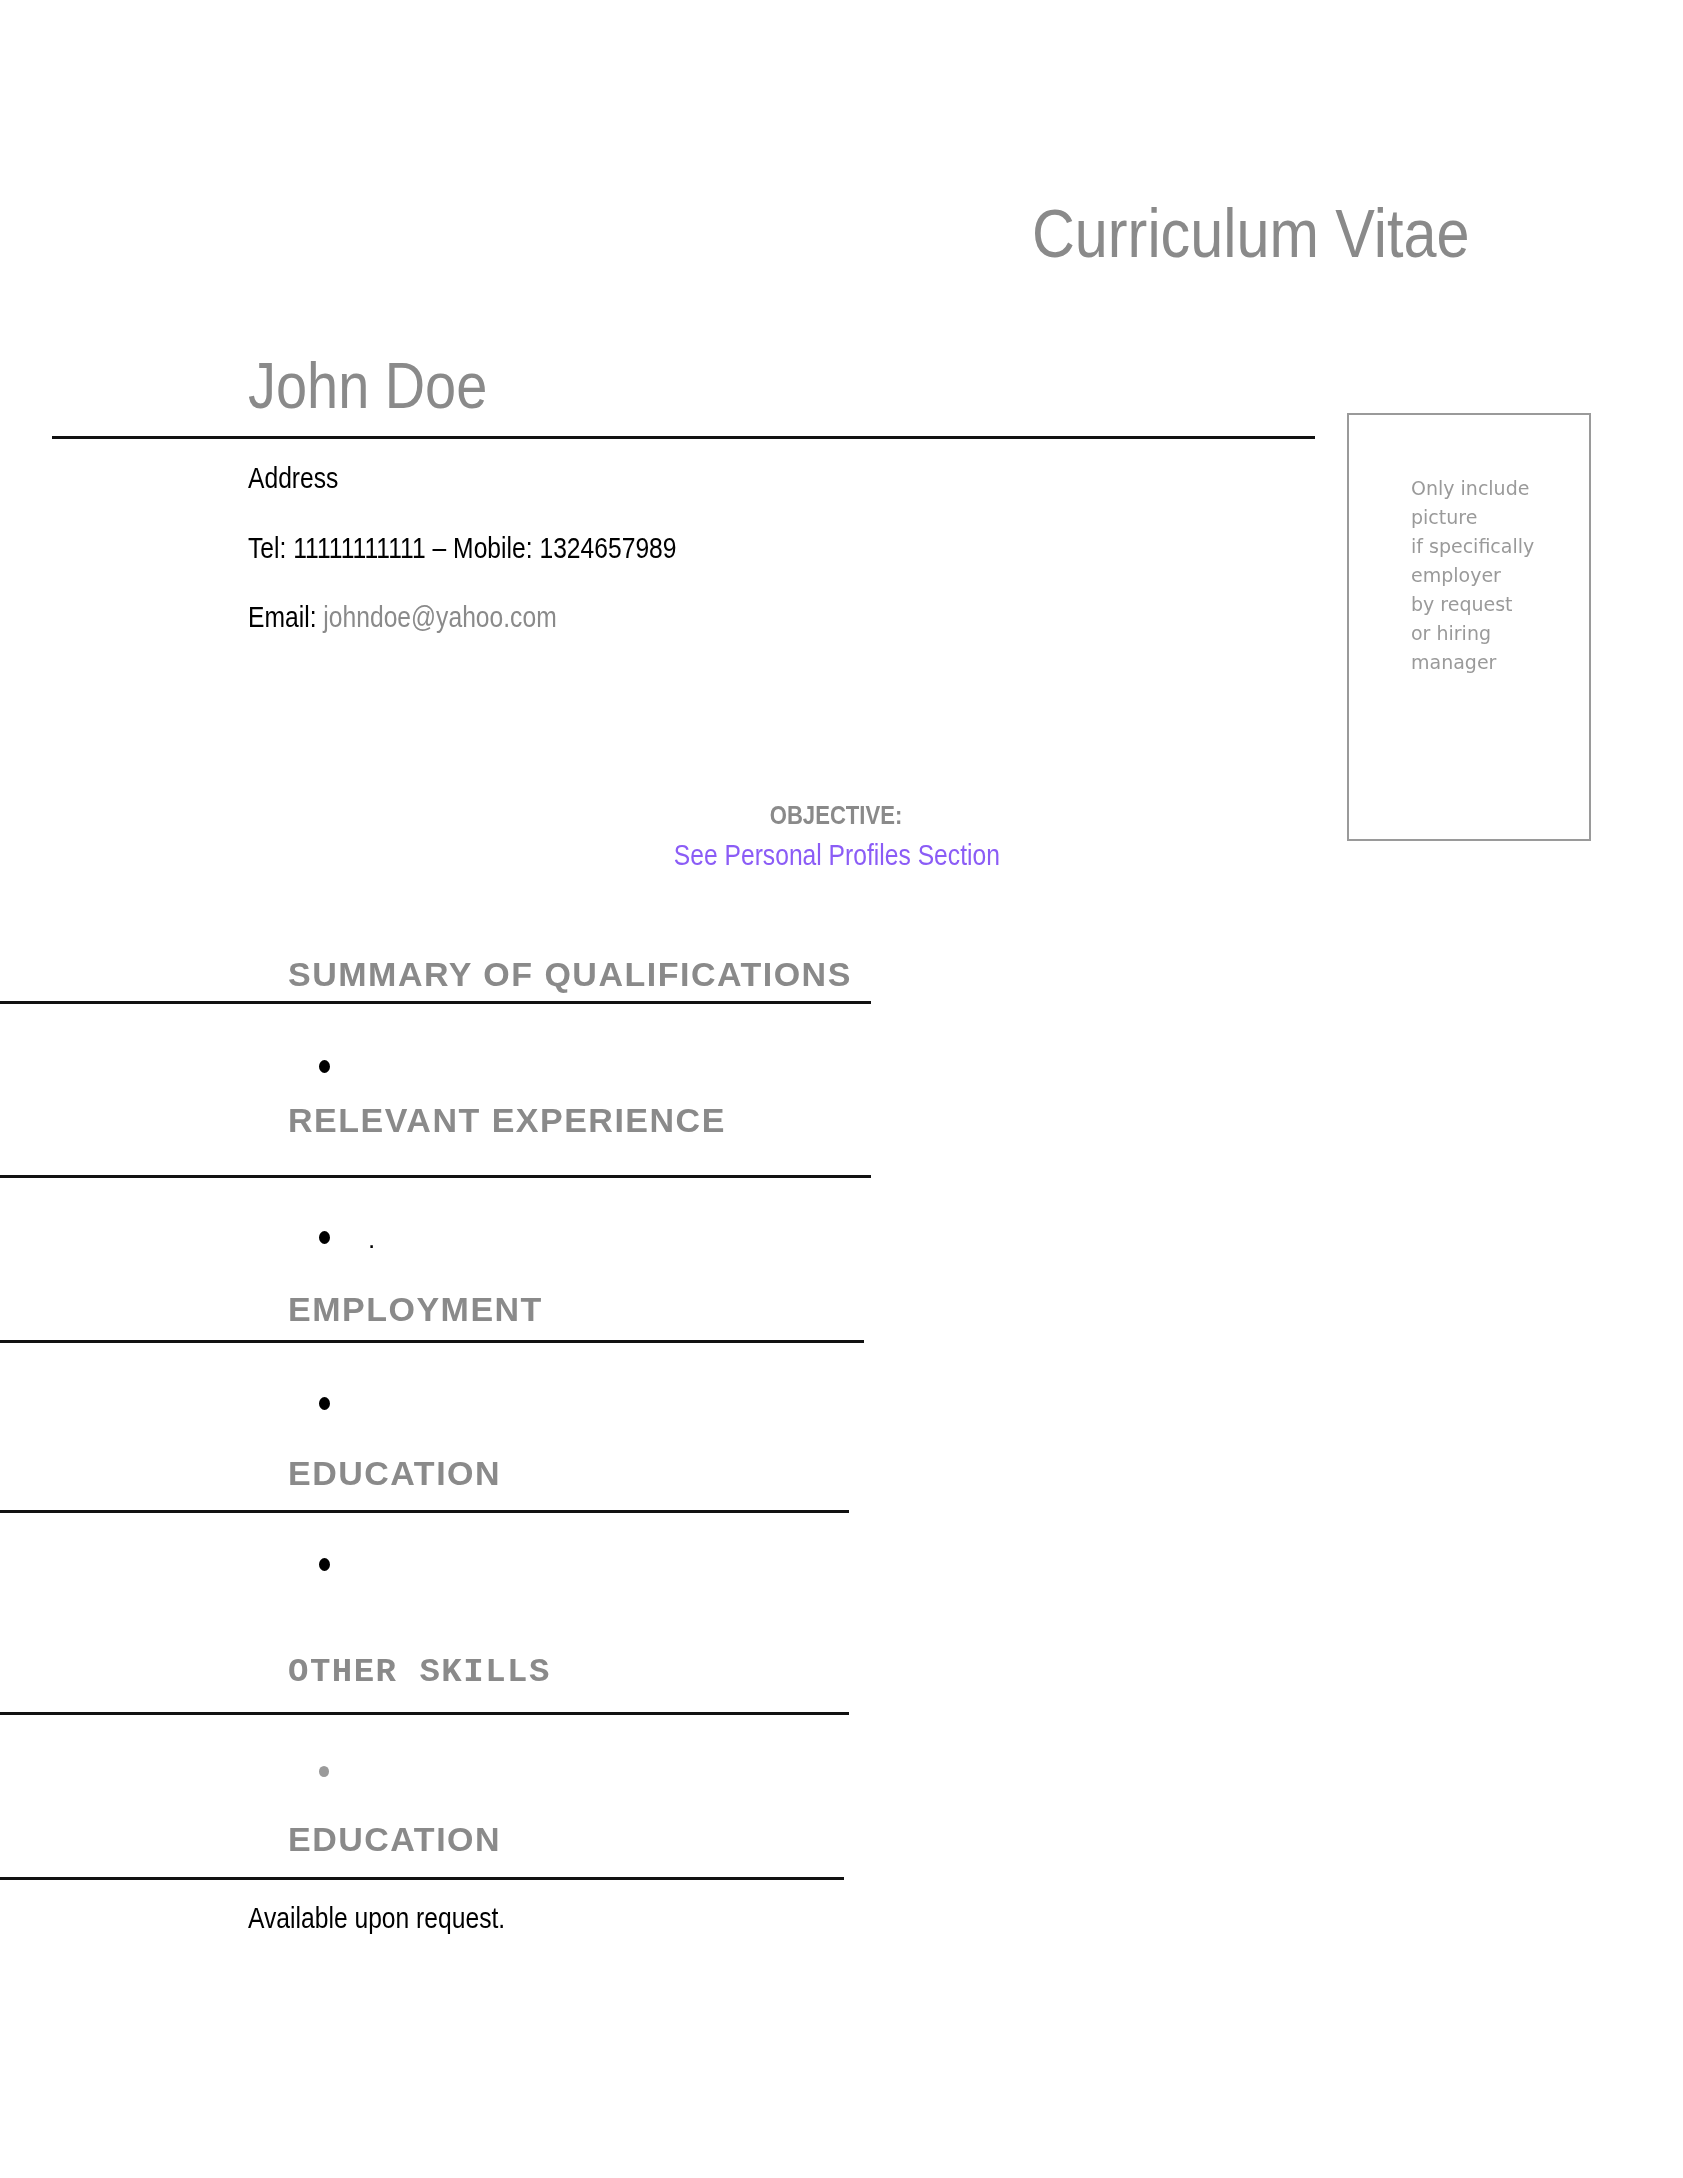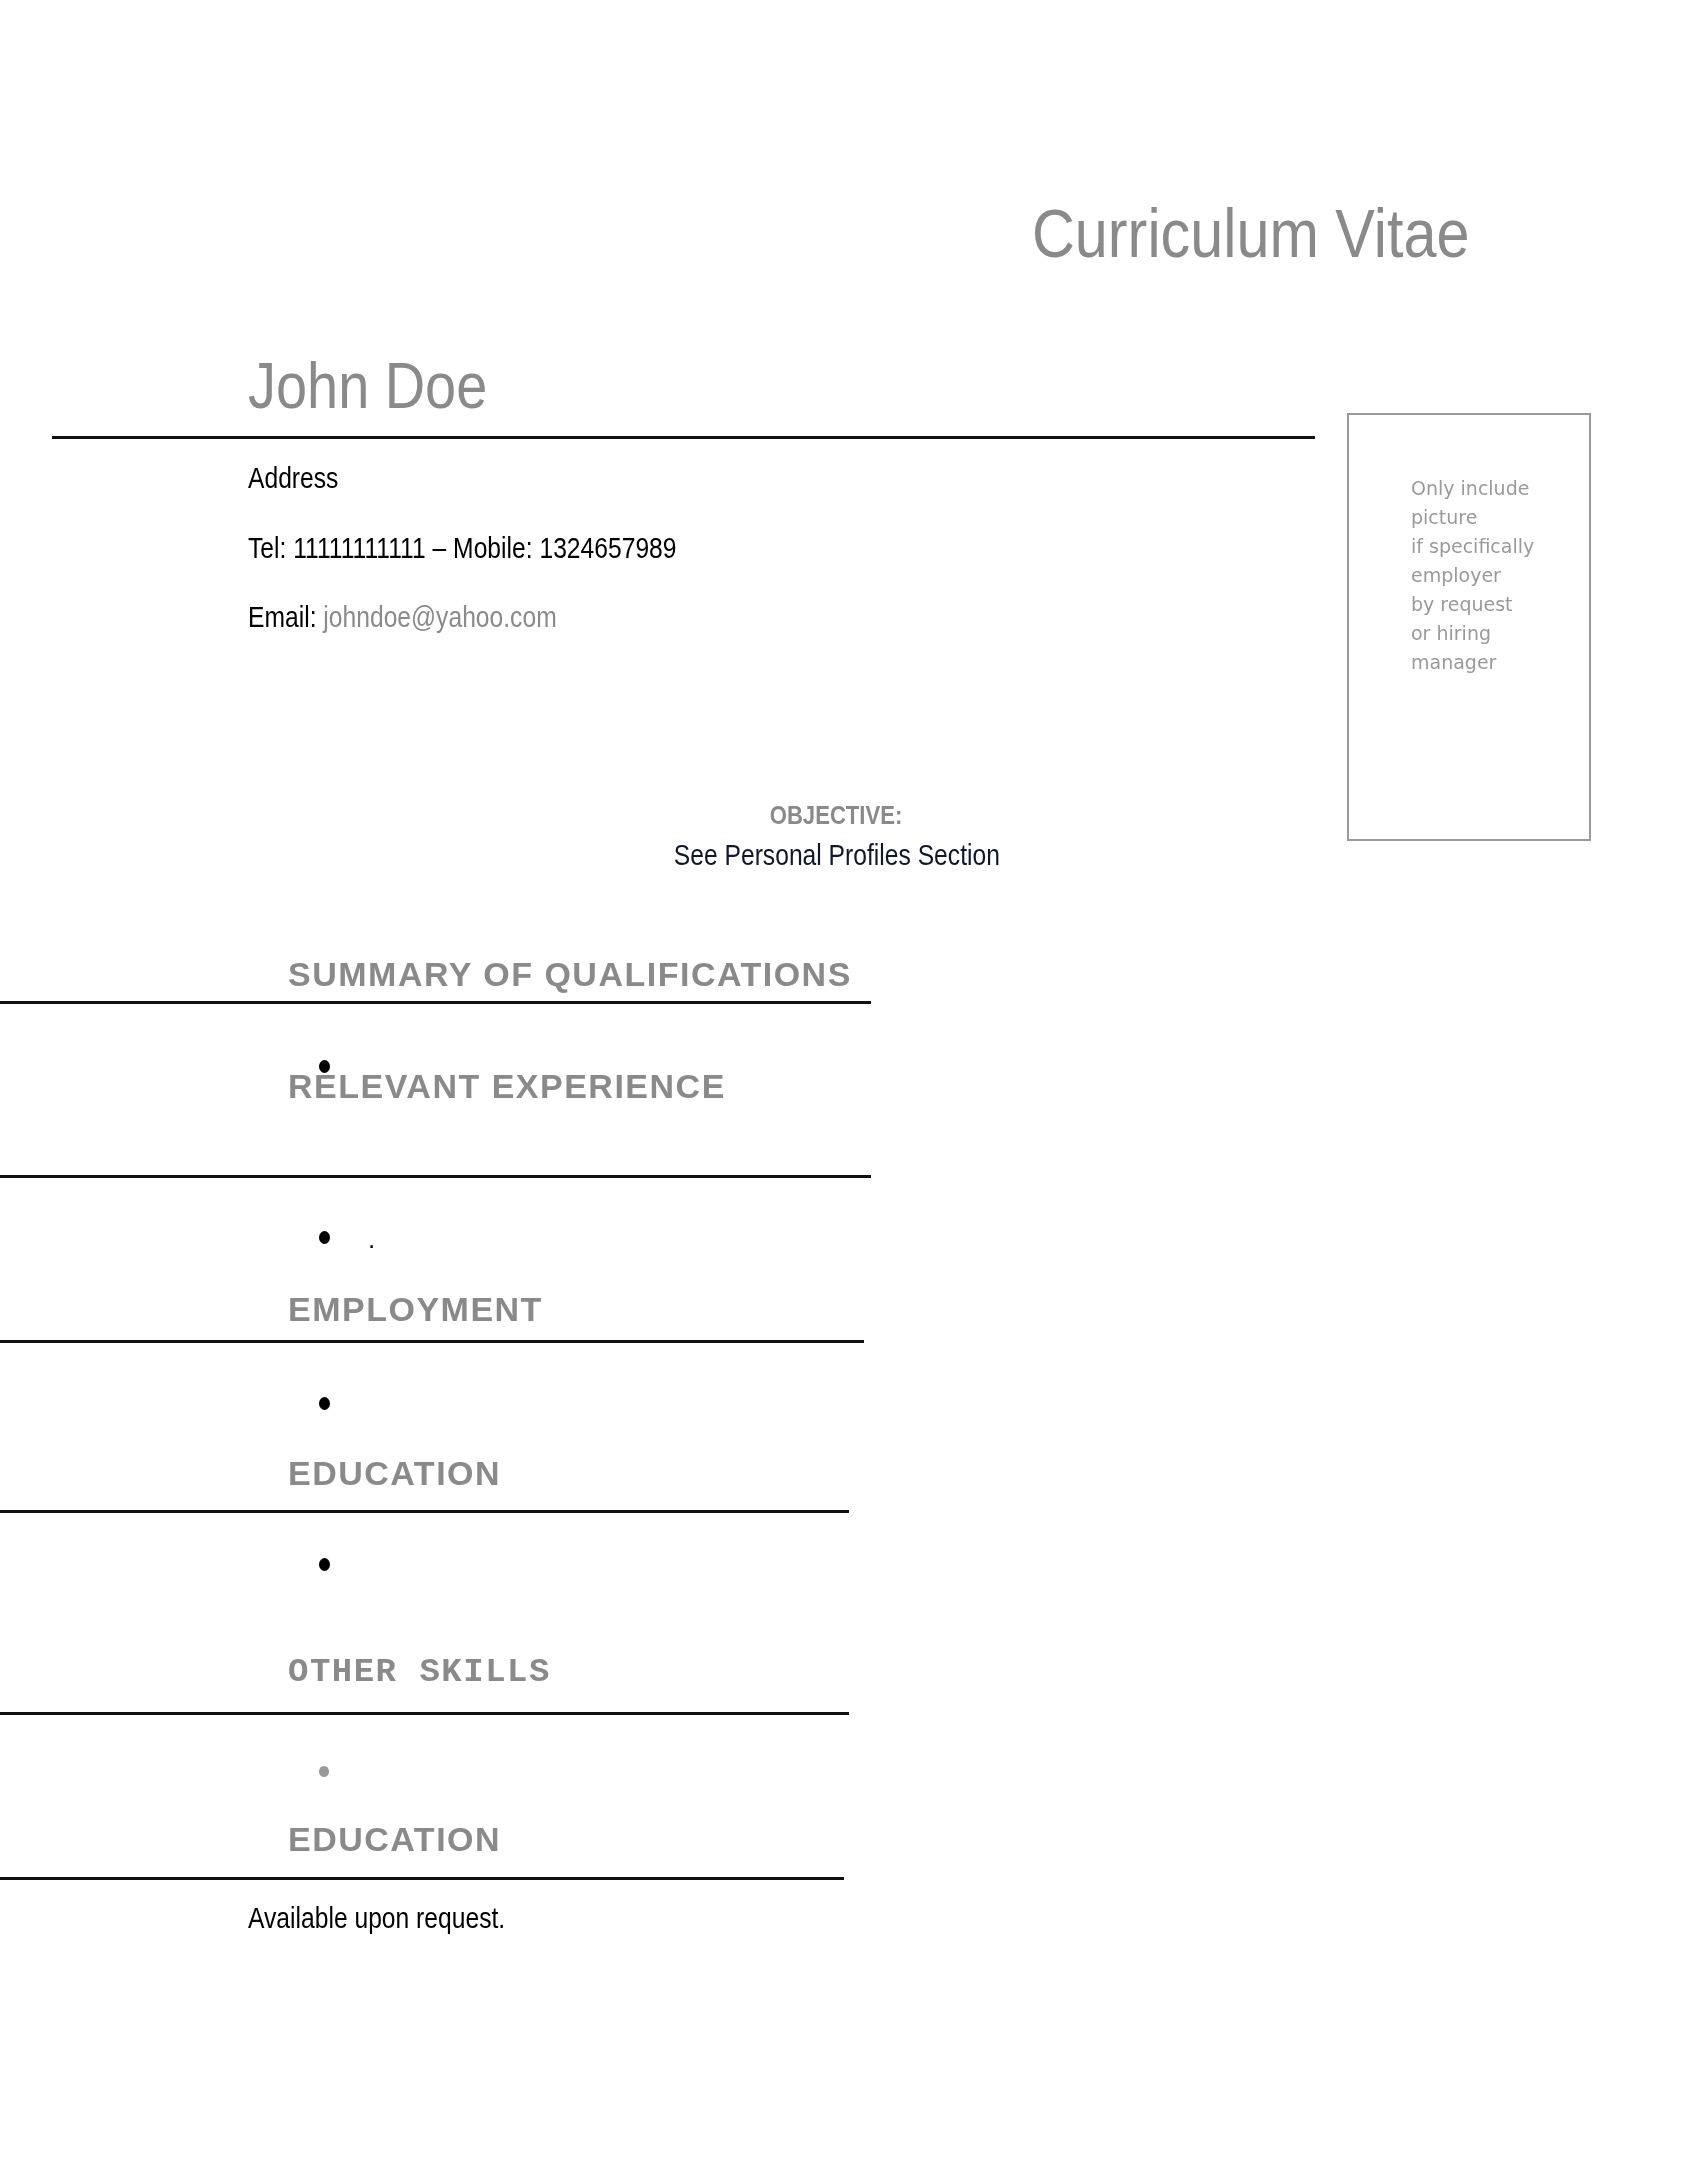--- a/index.html
+++ b/index.html
@@ -85,21 +85,21 @@
       display: inline-block;
       transform: scaleX(0.85);
     }
     .objective-text {
       left: 0;
       width: 1673px;
       text-align: center;
       top: 838px;
       font-size: 29px;
       line-height: 34px;
-      color: #0f172a;
+      color: #8b5cf6;
     }
 
     .section-heading {
       left: 248px;
       font-size: 34px;
       line-height: 40px;
       font-weight: bold;
       color: #8a8a8a;
       letter-spacing: 1.5px;
       margin-left: 40px;
@@ -152,21 +152,21 @@
   </div>
 </div>
 
 <div class="abs objective-label"><span>OBJECTIVE:</span></div>
 <div class="abs objective-text"><span>See Personal Profiles Section</span></div>
 
 <div class="abs section-heading" style="top:954px;">SUMMARY OF QUALIFICATIONS</div>
 <div class="rule" style="left:0; top:1001px; width:871px;"></div>
 <div class="bullet" style="left:319px; top:1060px;"></div>
 
-<div class="abs section-heading" style="top:1066px;text-align:center;">RELEVANT EXPERIENCE</div>
+<div class="abs section-heading" style="top:1100px;text-align:center;">RELEVANT EXPERIENCE</div>
 <div class="rule" style="left:0; top:1175px; width:871px;"></div>
 <div class="bullet" style="left:319px; top:1231px;"></div>
 <div class="abs dot-text" style="left:368px; top:1224px;">.</div>
 
 <div class="abs section-heading" style="top:1289px;">EMPLOYMENT</div>
 <div class="rule" style="left:0; top:1340px; width:864px;"></div>
 <div class="bullet" style="left:319px; top:1397px;"></div>
 
 <div class="abs section-heading" style="top:1453px;text-align:right;">EDUCATION</div>
 <div class="rule" style="left:0; top:1510px; width:849px;"></div>

